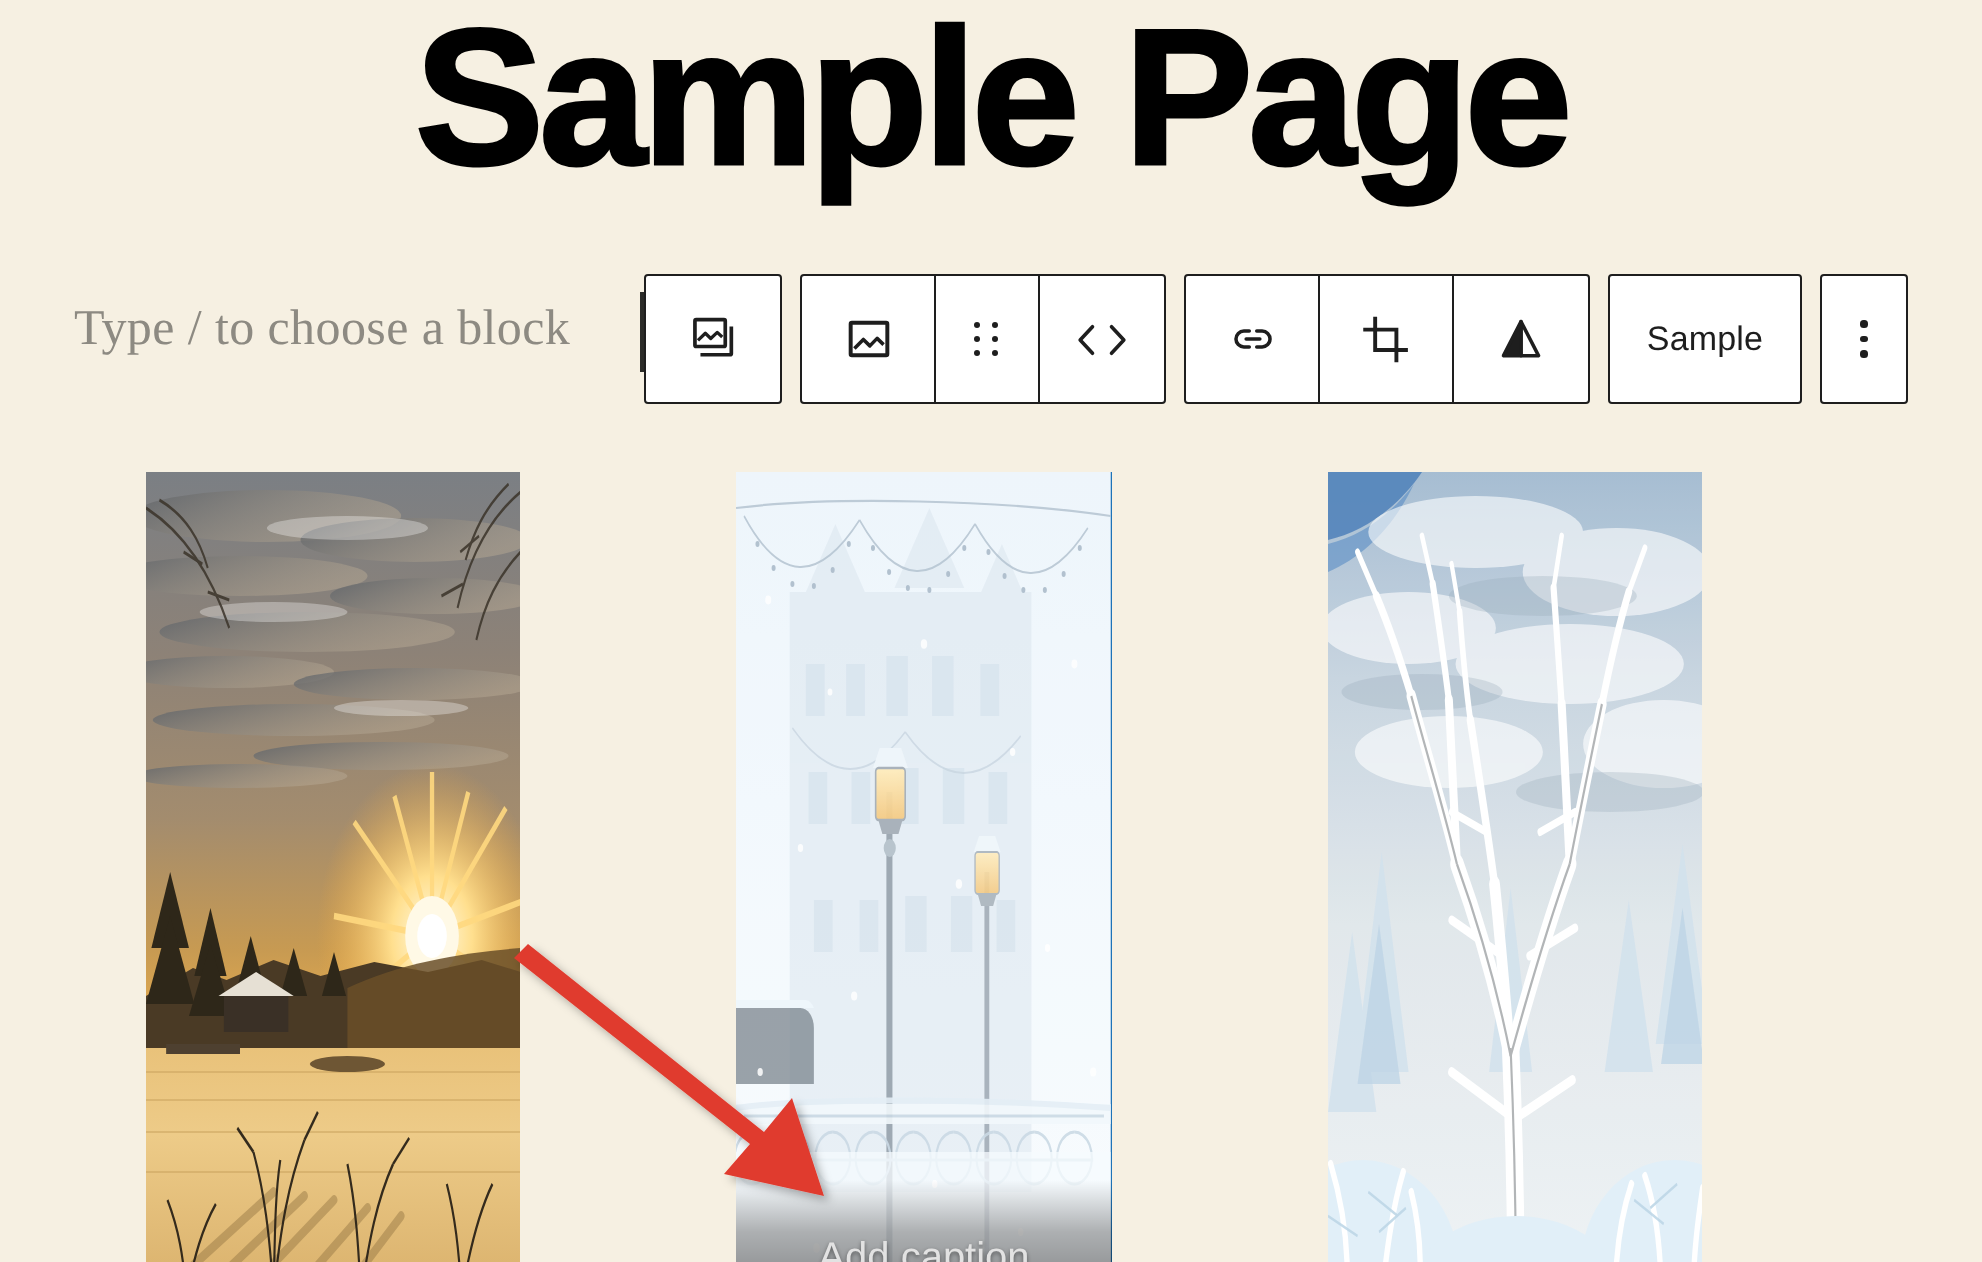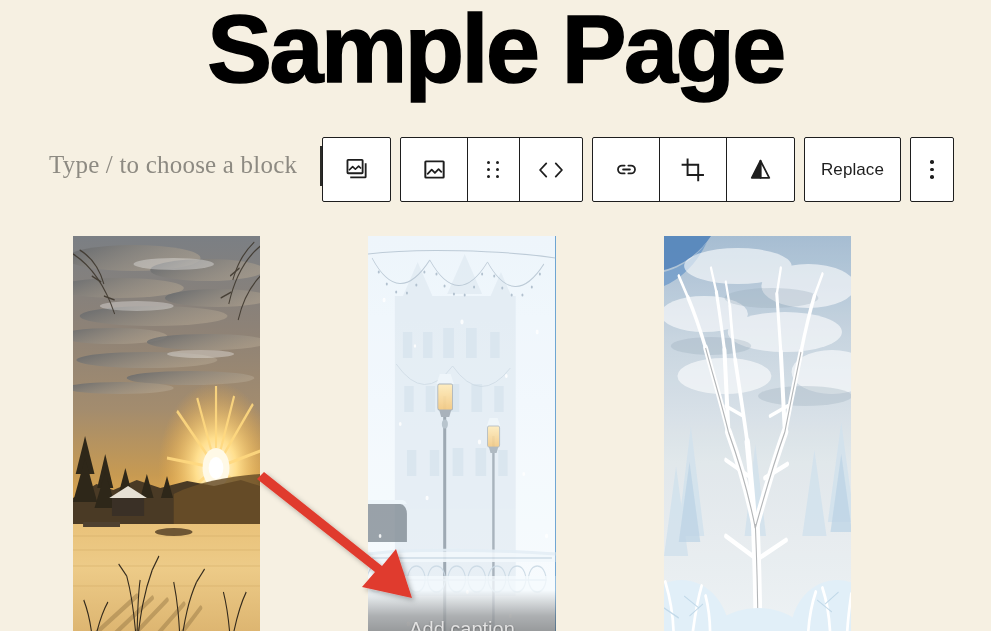--- a/index.html
+++ b/index.html
@@ -30,21 +30,21 @@
     letter-spacing: -2.5px;
     color: #000000;
     line-height: 1.1;
     -webkit-text-stroke: 1.6px #000;
     white-space: nowrap;
   }
 
   
   #block-placeholder {
     position: absolute;
-    left: 49px;
+    left: 37px;
     top: 151px;
     font-family: "Liberation Serif", serif;
     font-size: 25px;
     color: #8d8a82;
     letter-spacing: 0.2px;
     white-space: nowrap;
   }
   #caret {
     position: absolute;
     left: 320px;
@@ -263,21 +263,21 @@
         <svg class="icon-svg" width="25" height="25" viewBox="0 0 24 24">
           <path d="M12 3.6L20.4 20H12z" fill="none" stroke="#1e1e1e" stroke-width="1.7" stroke-linejoin="round"></path>
           <path d="M12 3.6L3.6 20H12z" fill="#1e1e1e" stroke="#1e1e1e" stroke-width="1.7" stroke-linejoin="round"></path>
         </svg>
       </span>
     </button>
   </div>
 
   <div class="tb-group">
     <button class="tb-btn wide no-div">
-      <span class="tb-label">Replace</span>
+      <span class="tb-label">Sample</span>
     </button>
   </div>
 
   <div class="tb-group">
     <button class="tb-btn narrow no-div">
       <span class="dot-vert">
         <i></i>
           <i></i>
           <i></i>
       </span>

